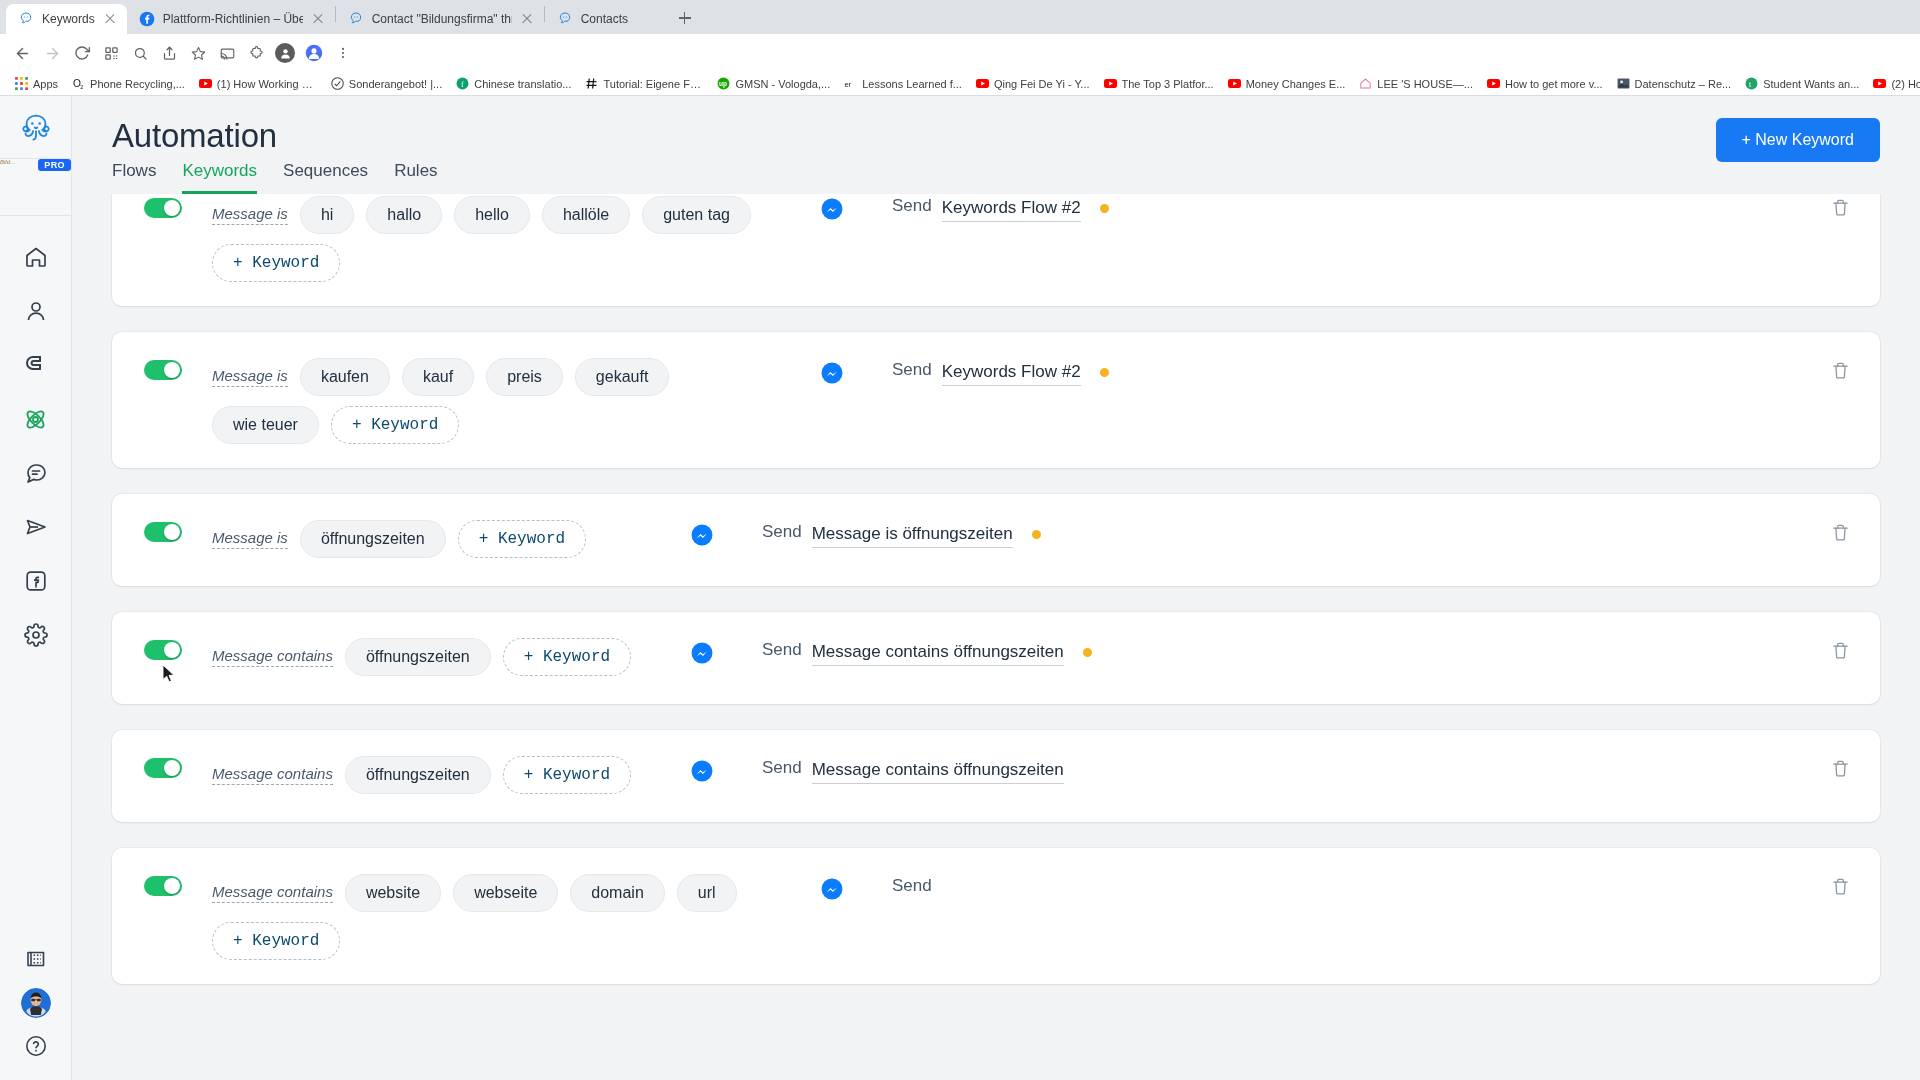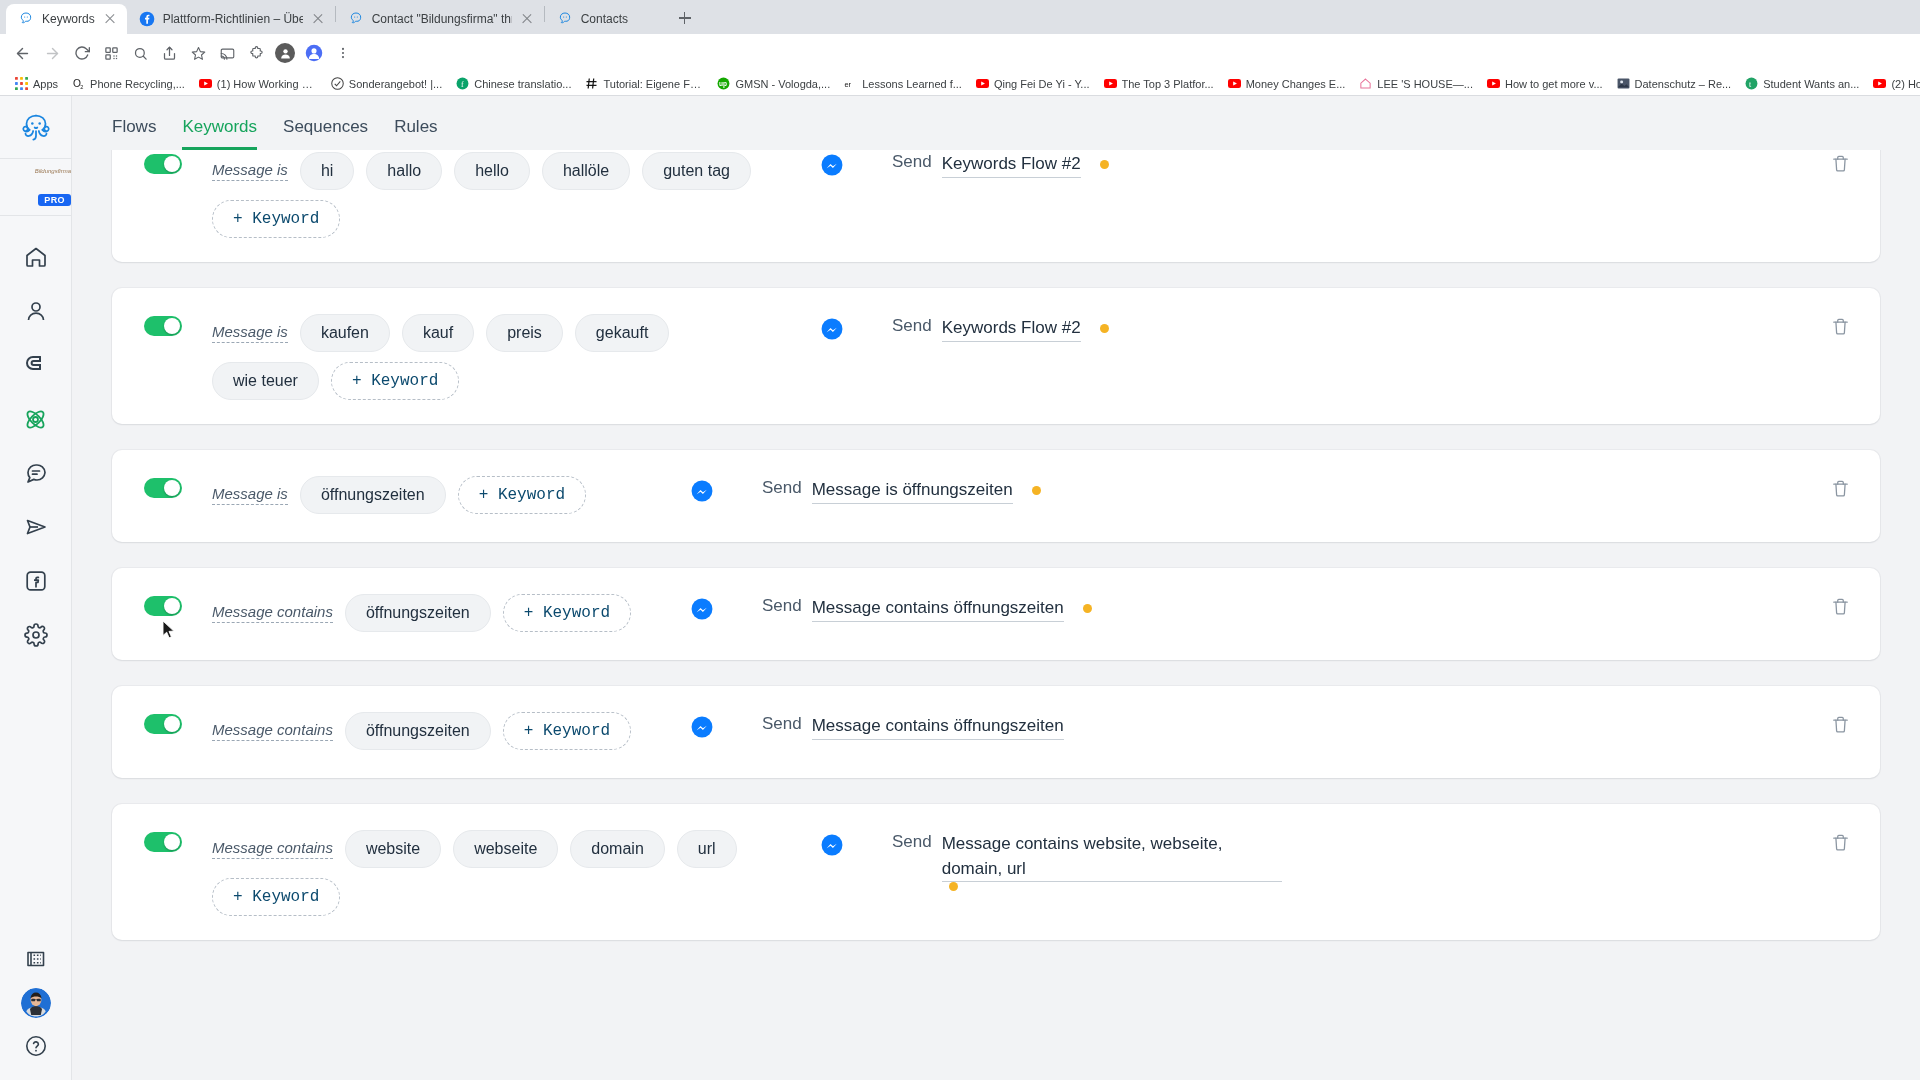--- a/index.html
+++ b/index.html
@@ -110,21 +110,21 @@
   
   .sidebar {
     width: 72px; flex: 0 0 72px; background: #f6f7f9;
     border-right: 1px solid #e3e5e8;
     display: flex; flex-direction: column; align-items: center;
     padding-top: 10px;
   }
   .sb-logo { width: 44px; height: 44px; display: flex; align-items: center; justify-content: center; margin-bottom: 8px; }
   .sb-divider { width: 100%; height: 1px; background: #e3e5e8; }
   .sb-account {
-    height: 56px; display: flex; flex-direction: column; align-items: flex-end;
+    height: 56px; display: flex; flex-direction: row; align-items: flex-start;
     justify-content: center; gap: 20px; width: 100%;
   }
   .sb-acct-name {
     font-size: 6px; color: #9b7a56; max-width: 56px; overflow: hidden;
     text-overflow: ellipsis; white-space: nowrap; font-style: italic;
   }
   .pro-badge {
     background: #1866f2; color: #fff; font-size: 9px; font-weight: bold;
     border-radius: 3px; padding: 1px 6px; letter-spacing: .4px;
   }
@@ -608,20 +608,24 @@
               <path d="M9.6 9.4a2.5 2.5 0 0 1 4.8.8c0 1.7-2.4 2-2.4 3.6" stroke-linecap="round"></path>
               <circle cx="12" cy="16.7" r=".9" fill="#33404d" stroke="none"></circle>
             </svg>
         </div>
       </div>
     </div>
 
     <div class="main">
 
       <div class="page-head">
+        <div class="head-row">
+          <h1 class="page-title">Automation</h1>
+          <button class="new-kw-btn">+ New Keyword</button>
+        </div>
         <div class="tabs">
           <div class="tab-item">Flows</div>
           <div class="tab-item active">Keywords</div>
           <div class="tab-item">Sequences</div>
           <div class="tab-item">Rules</div>
         </div>
       </div>
 
       <div class="content">
         <div class="rows-wrap">
@@ -801,24 +805,20 @@
               <span class="chip add">+ Keyword</span>
             </div>
             <div class="kw-channel">
               <svg class="msgr-icon" viewBox="0 0 24 24">
                   <circle cx="12" cy="12" r="11.4" fill="#0a7cff"></circle>
                   <path d="M6.2 15.6 10.4 11l2.6 2.4 4.2-2.8-4.2 4.6-2.6-2.4z" fill="#fff"></path>
                 </svg>
             </div>
             <div class="kw-action">
               <span class="send-word">Send</span>
-              <span class="flow-link-wrap" style="max-width:340px;">
-                <span class="flow-link">Message contains website, webseite, domain, url</span>
-                <span class="dot-warn"></span>
-              </span>
             </div>
             <div class="kw-del">
               <svg width="19" height="19" viewBox="0 0 24 24" fill="none" stroke="currentColor" stroke-width="1.6" stroke-linecap="round" stroke-linejoin="round">
                   <polyline points="3.5 6.5 20.5 6.5"></polyline>
                   <path d="M8.5 6.5V4.3a1.3 1.3 0 0 1 1.3-1.3h4.4a1.3 1.3 0 0 1 1.3 1.3v2.2"></path>
                   <path d="M6.2 6.5 7.1 20a1.3 1.3 0 0 0 1.3 1.2h7.2a1.3 1.3 0 0 0 1.3-1.2l.9-13.5"></path>
                 </svg>
             </div>
           </div>
 

